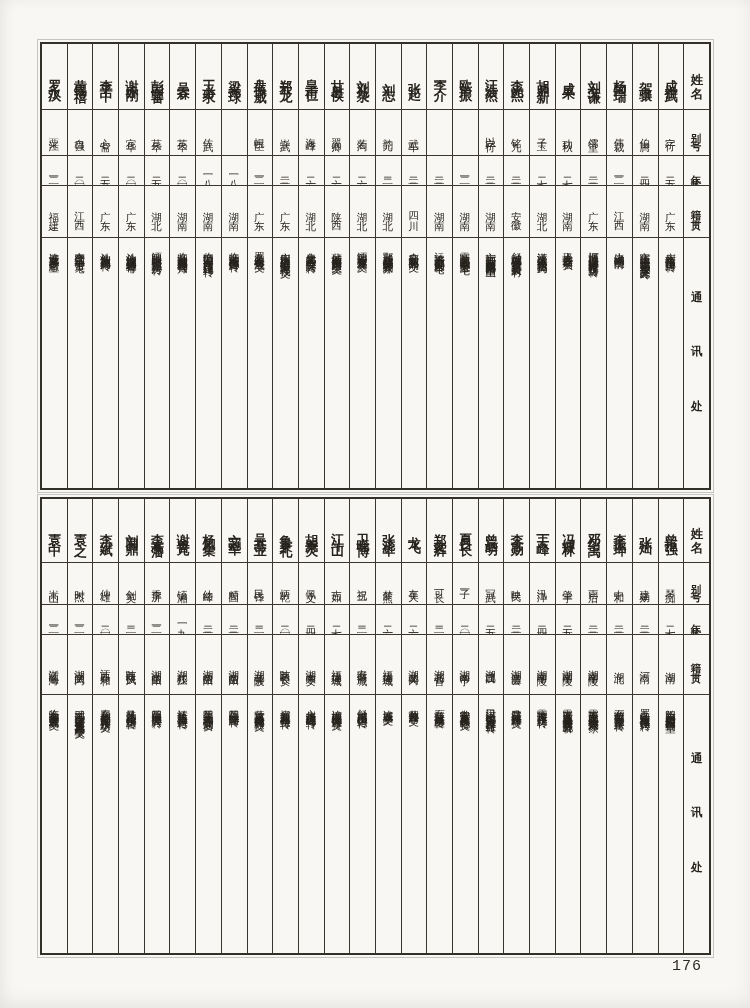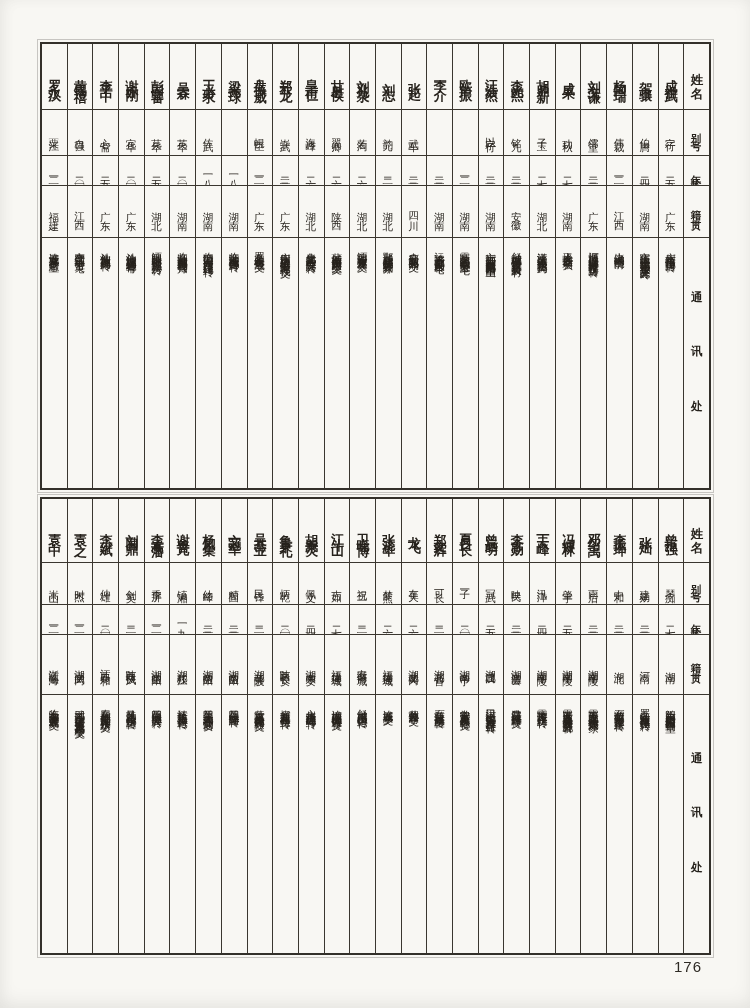--- a/index.html
+++ b/index.html
@@ -94,21 +94,21 @@
     letter-spacing: 55px;
   }
 
   .page-number {
     position: absolute;
     right: 48px;
     top: 958px;
     font-size: 15px;
     letter-spacing: 1px;
     color: #2e2a24;
-    font-family: Liberation Sans, sans-serif;
+    font-family: Liberation Mono, monospace;
   }
 </style>
 </head>
 <body>
 
 <div class="page">
 
   <div id="table-top" class="roster-table table-top">
       <div class="col">
         <div class="cell cell-name">罗永汉</div>

